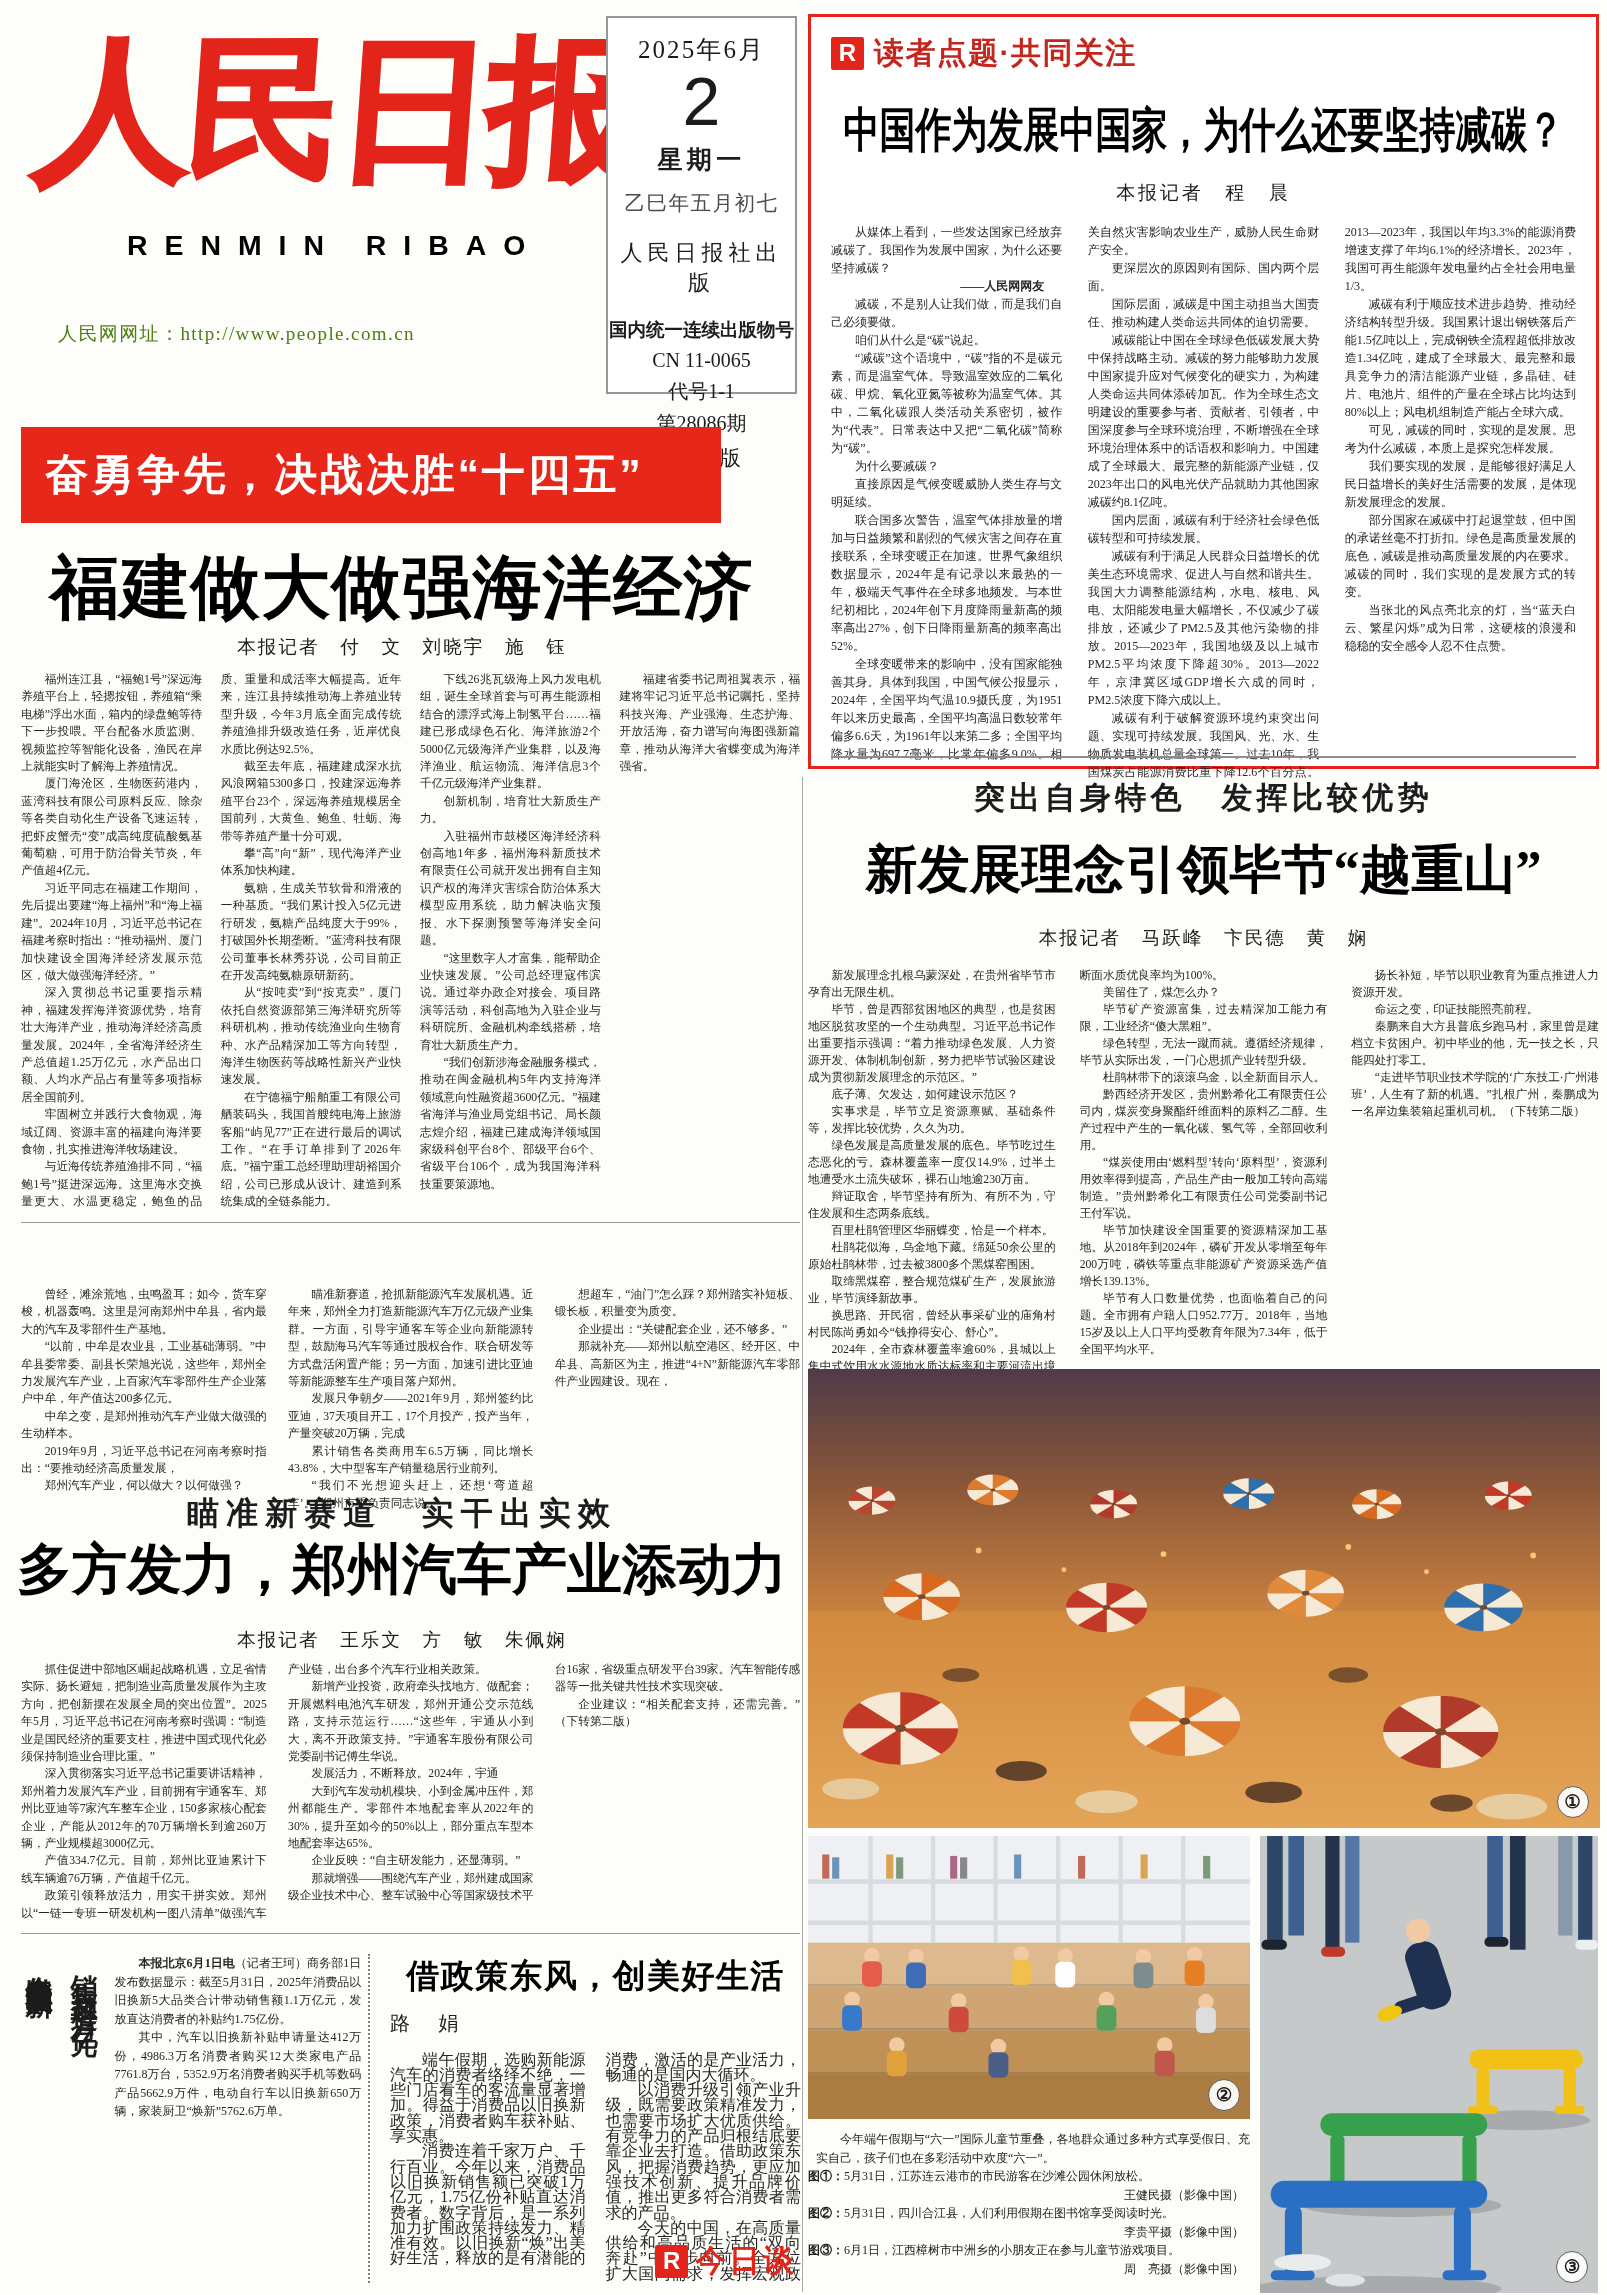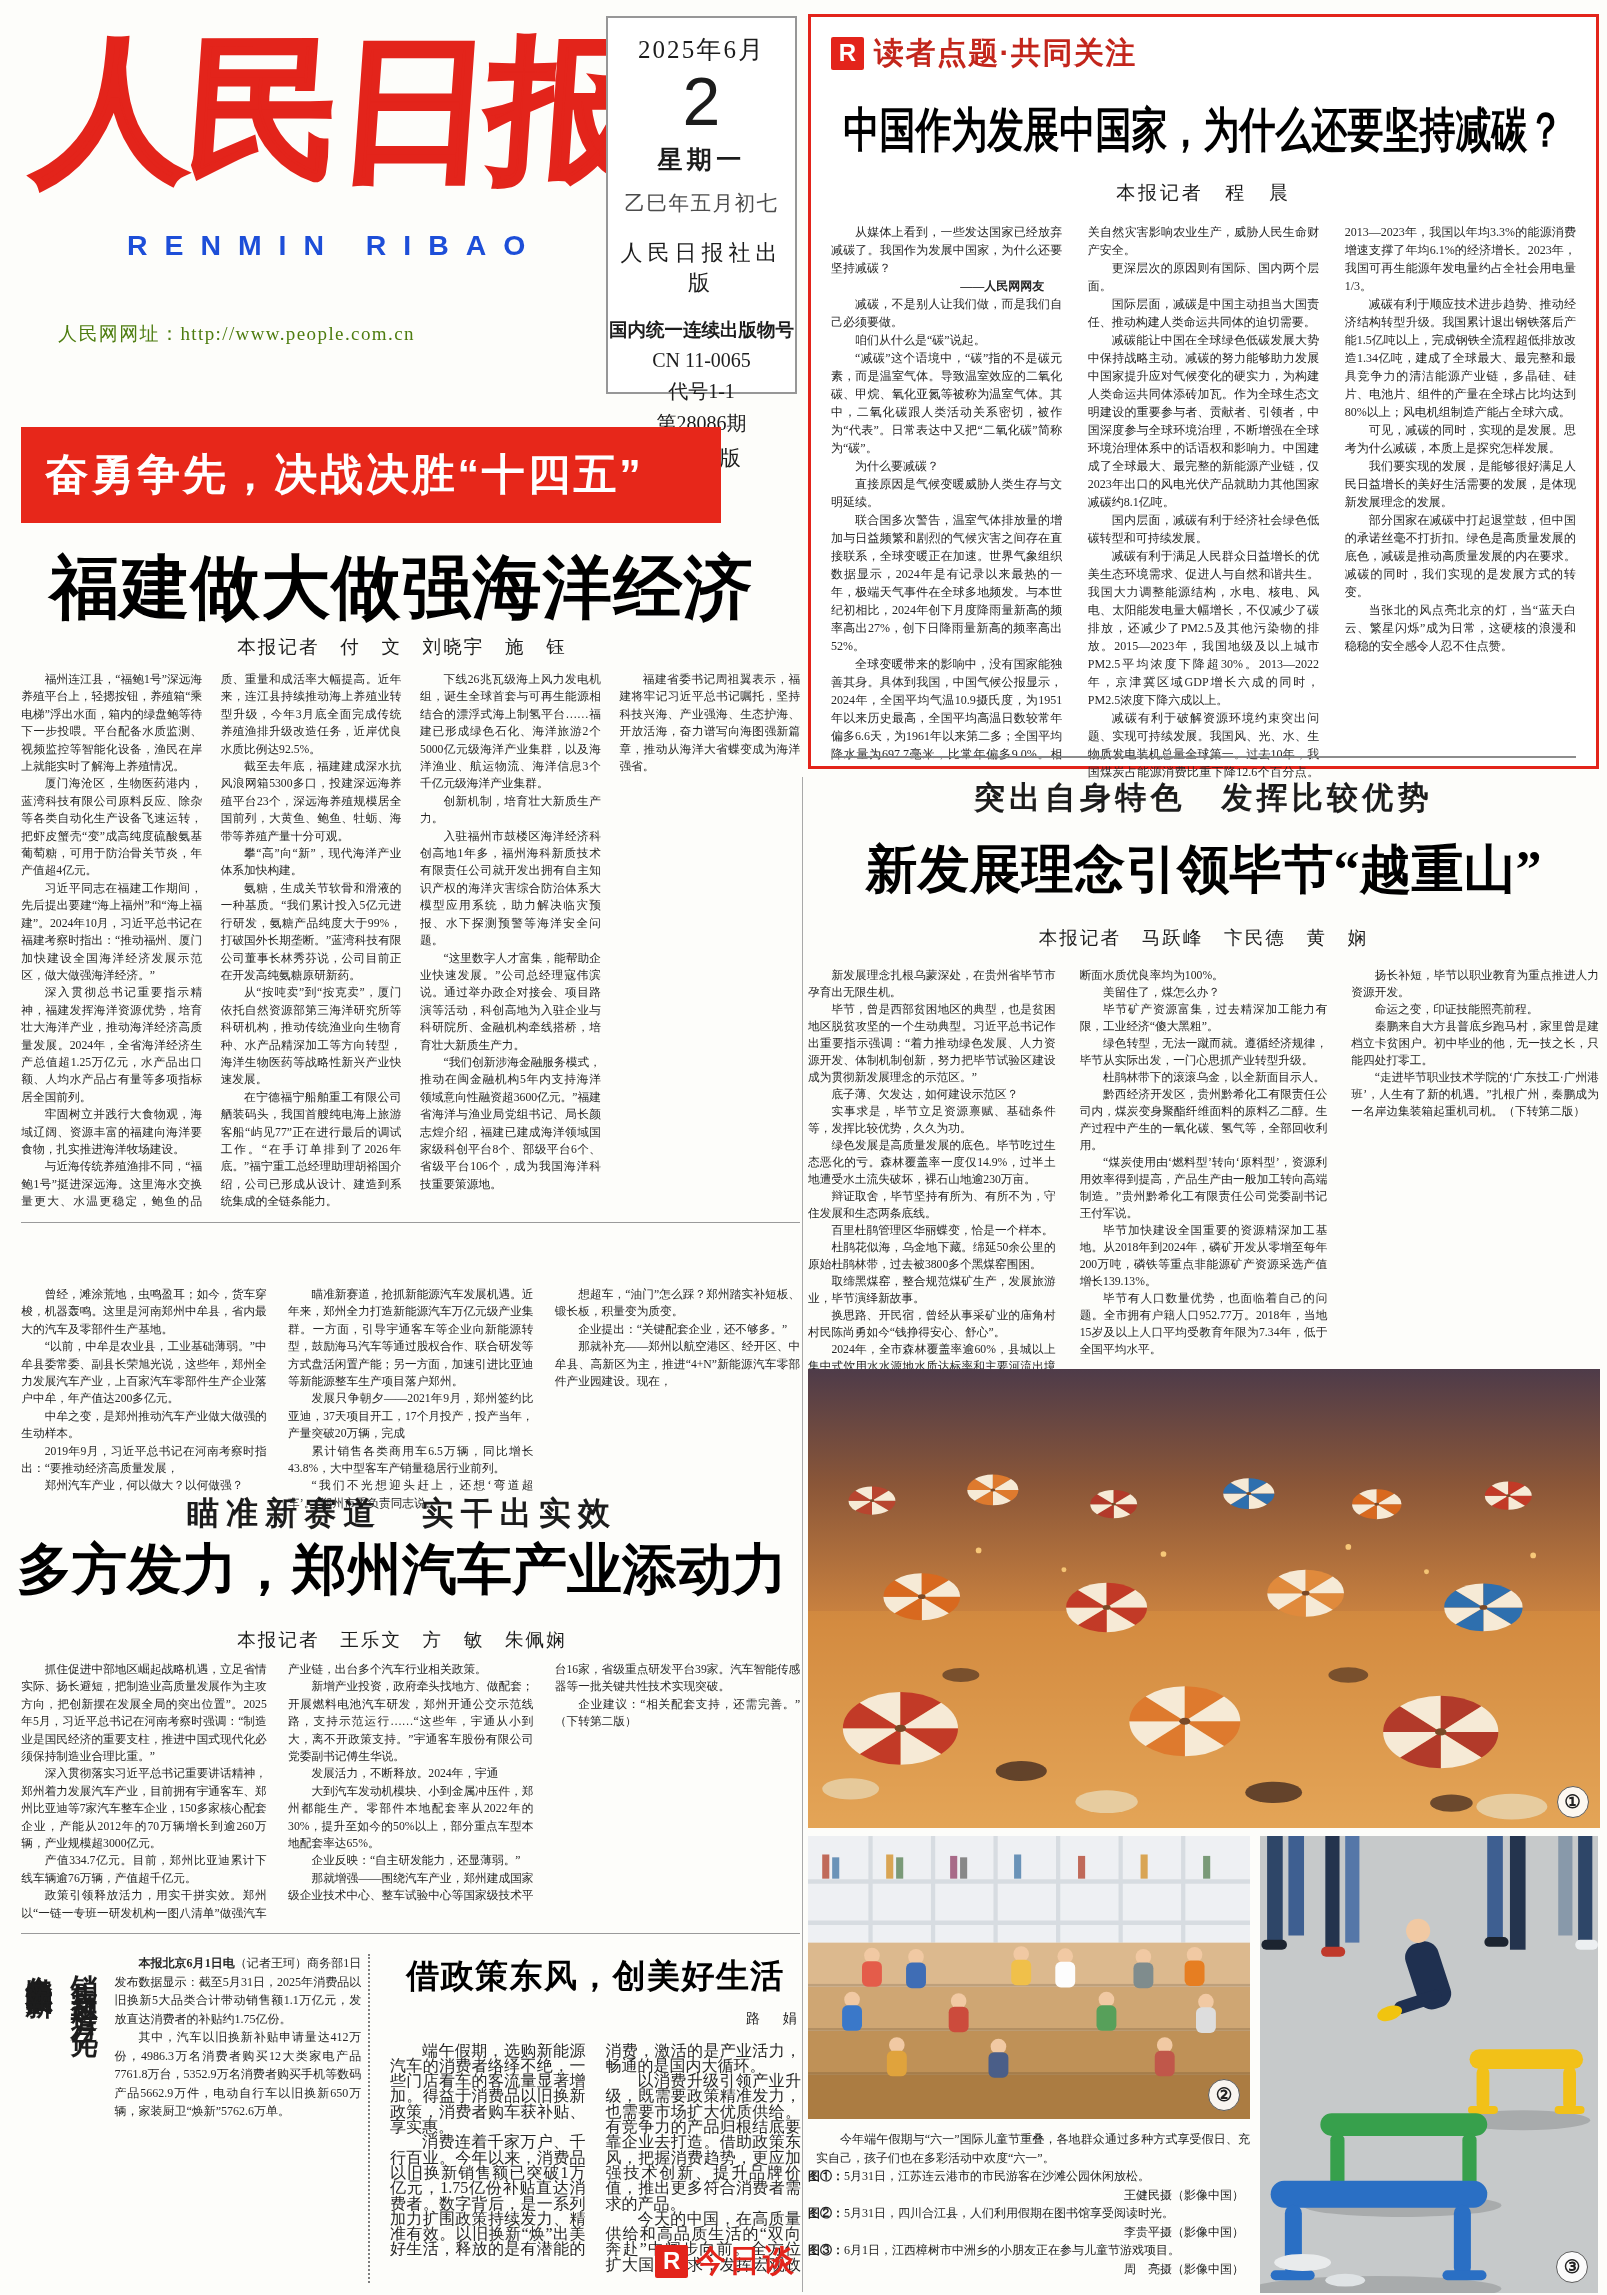--- a/index.html
+++ b/index.html
@@ -3,21 +3,21 @@
 <meta charset="utf-8">
 <title>人民日报</title>
 <style>
   html,body{margin:0;padding:0;background:#e8e8e4;}
   .page{position:relative;width:1607px;height:2295px;background:#fdfdfa;overflow:hidden;
         font-family:"Liberation Serif",serif;color:#1c1c1c;}
   
   .masthead{position:absolute;left:36px;top:20px;width:565px;height:206px;
             color:#e3241b;font-size:155px;font-weight:900;line-height:1.18;white-space:nowrap;
             letter-spacing:-4.3px;transform:skewX(-4deg);-webkit-text-stroke:3.6px #e3241b;}
-  .masthead-latin{position:absolute;left:127px;top:229px;color:#1d4ed8;
+  .masthead-latin{position:absolute;left:127px;top:229px;color:#000000;
             font-family:"Liberation Sans",sans-serif;font-weight:700;font-size:28.4px;letter-spacing:17px;}
   .website{position:absolute;left:58px;top:321px;font-size:19px;letter-spacing:1.4px;color:#4d7c0f;}
   .datebox{position:absolute;left:606px;top:15.6px;width:191px;height:378px;border:2.8px solid #979797;
            background:#fff;box-sizing:border-box;text-align:center;padding-top:15.6px;
            display:flex;flex-direction:column;align-items:center;}
   .db-ym{font-size:25px;letter-spacing:2.1px;}
   .db-day{font-size:68px;font-family:"Liberation Sans",sans-serif;font-weight:400;line-height:1.05;}
   .db-week{font-size:25px;font-weight:700;letter-spacing:4.3px;margin-top:5.7px;}
   .db-lunar{font-size:20.6px;color:#4c4c4c;margin-top:12.8px;letter-spacing:1.4px;}
   .db-pub{font-size:22px;margin-top:21.3px;letter-spacing:5px;}
@@ -66,21 +66,21 @@
   .brief-vert{display:flex;gap:11.4px;flex:0 0 auto;}
   .brief-vert .vline{writing-mode:vertical-lr;font-family:"Liberation Sans",sans-serif;font-weight:900;
                      font-size:27px;line-height:1.25;}
   .brief-vert .vline.l2{letter-spacing:7.1px;}
   .brief-vert .vline.l1{letter-spacing:1.4px;}
   .brief-text{flex:1;padding-left:14.2px;font-size:12px;line-height:18.5px;color:#262626;}
   .brief-text p{margin:0;text-indent:2em;text-align:justify;}
   .dotted-v{position:absolute;left:368px;top:1954px;height:329px;width:0;border-left:2.1px dotted #7d7d7d;}
   .talk{position:absolute;left:390px;top:1954px;width:411px;height:331px;}
   .talk-headline{text-align:center;font-weight:900;font-size:33px;letter-spacing:1.4px;color:#000;}
-  .talk-author{text-align:right;font-size:14px;margin-top:11.4px;letter-spacing:4.3px;}
+  .talk-author{text-align:left;font-size:20px;margin-top:11.4px;letter-spacing:4.3px;}
   .talk-cols{margin-top:14.2px;height:235px;overflow:hidden;column-count:2;column-gap:20px;column-fill:auto;
              font-size:16px;line-height:15.3px;color:#262626;}
   .talk-logo{position:absolute;right:4.3px;bottom:2.8px;display:flex;align-items:center;gap:7.1px;}
   .talk-logo .label{color:#e3241b;font-family:"Liberation Sans",sans-serif;font-weight:700;font-size:31px;letter-spacing:2.8px;}
   
   .bijie{position:absolute;left:808px;top:777px;width:791px;height:589px;}
   .bj-kicker{text-align:center;font-family:"Liberation Sans",sans-serif;font-weight:900;font-size:31px;letter-spacing:4.3px;}
   .bj-headline{text-align:center;font-weight:900;font-size:52px;margin-top:15.6px;color:#000;}
   .bj-byline{text-align:center;font-size:18.5px;margin-top:20px;letter-spacing:2.1px;}
   .bj-cols{margin-top:17px;height:418px;overflow:hidden;column-count:3;column-gap:24px;column-fill:auto;

